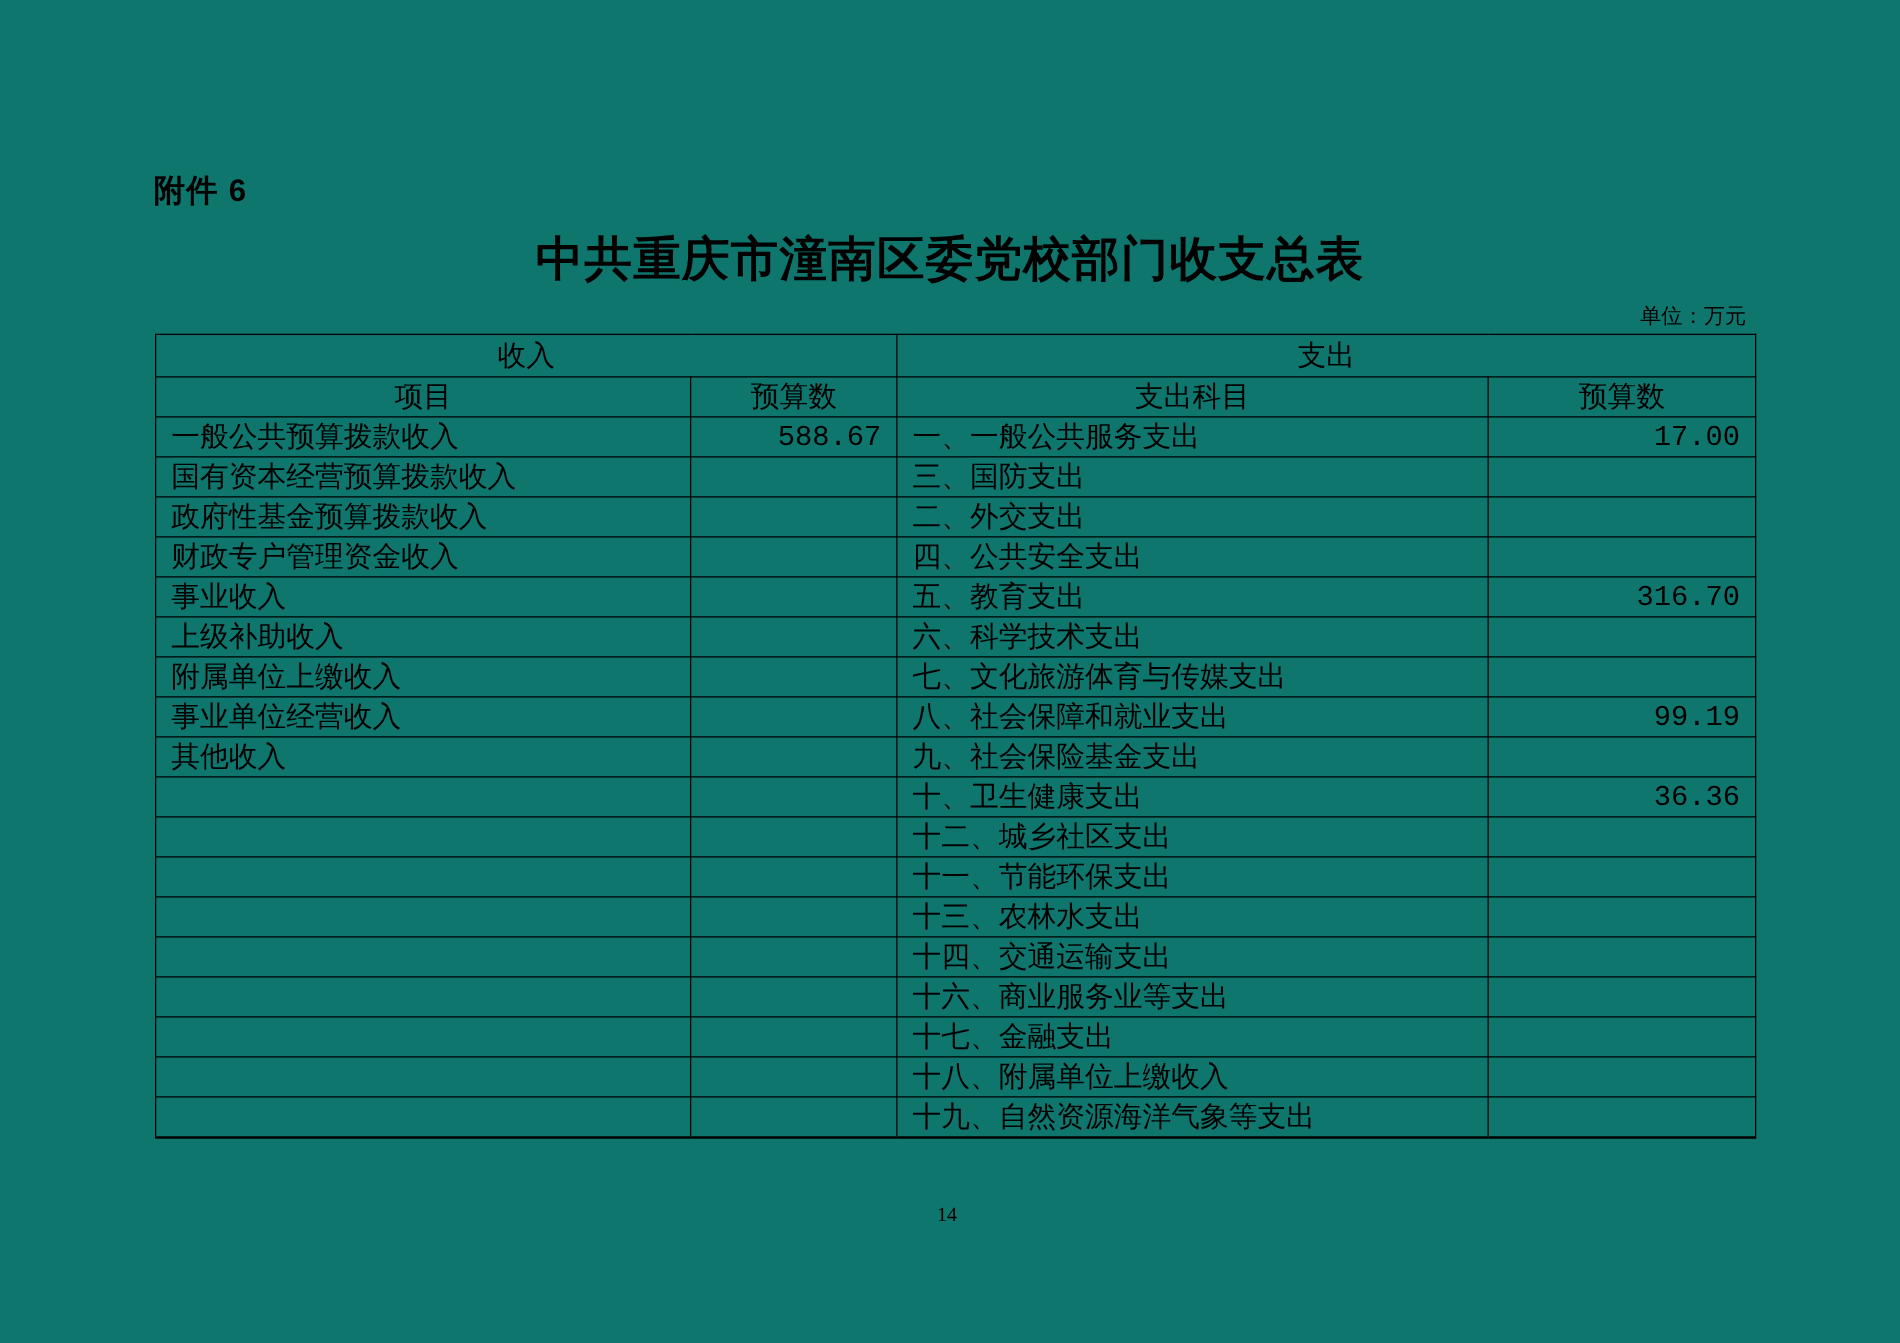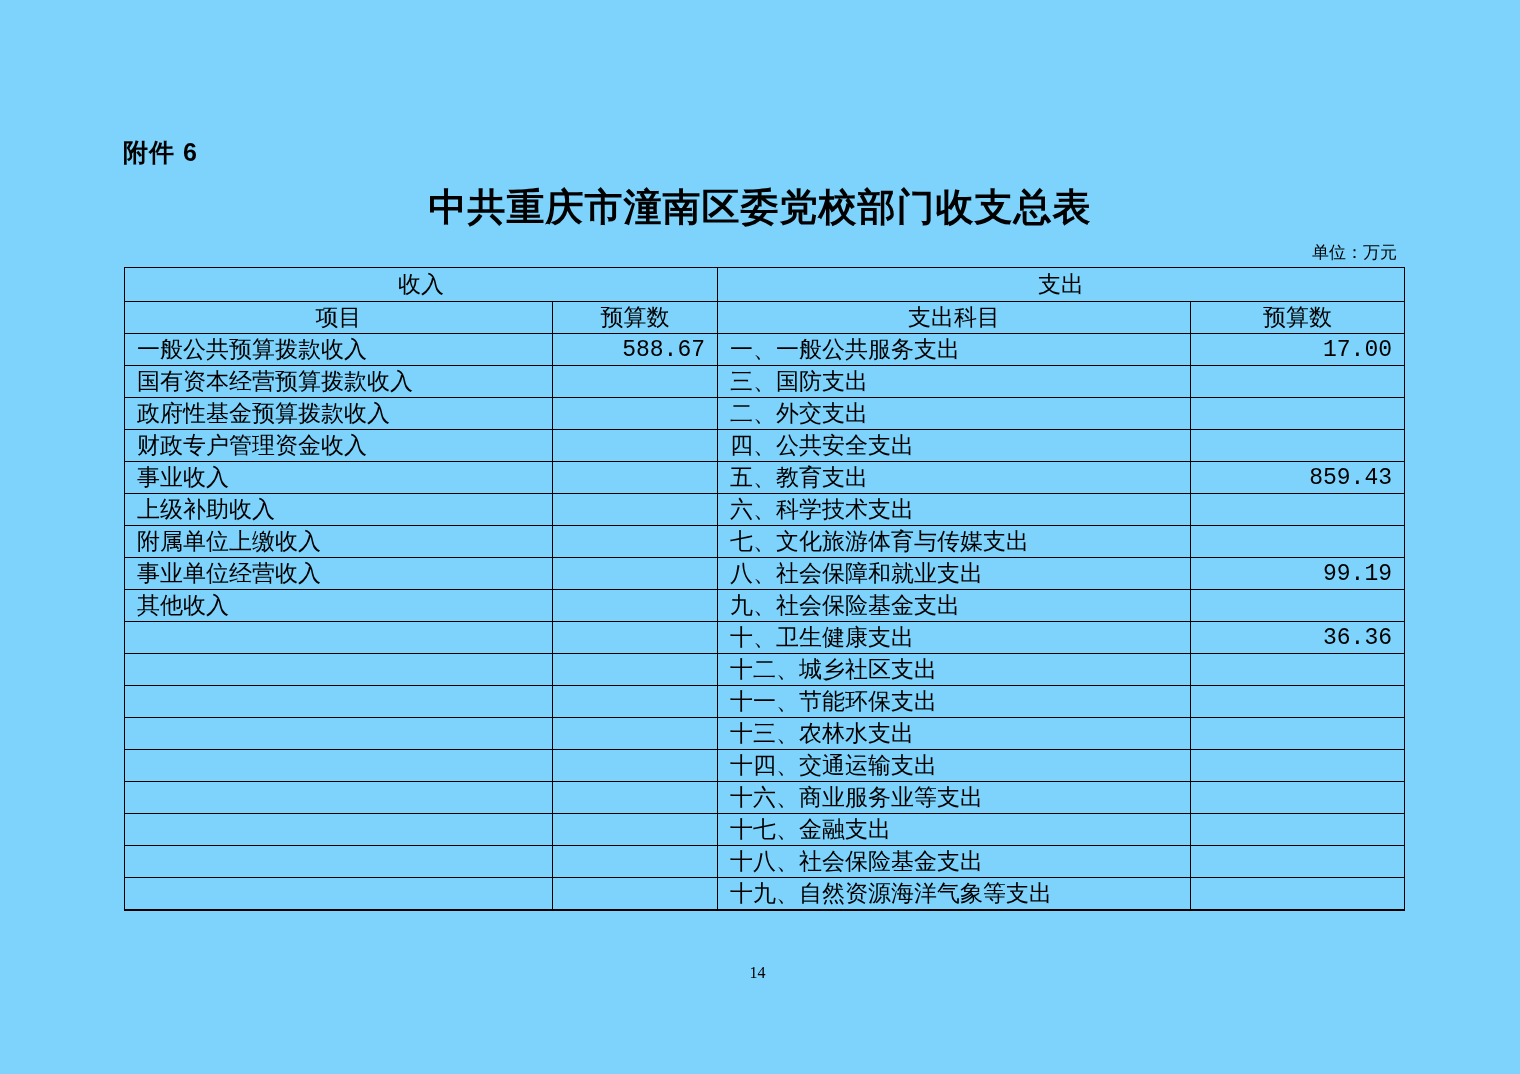--- a/index.html
+++ b/index.html
@@ -9,21 +9,21 @@
     height: 1074px;
     position: relative;
     font-family: "Liberation Serif", "DejaVu Serif", serif;
     color: #000000;
     overflow: hidden;
   }
   .page {
     position: absolute;
     left: 0; top: 0;
     width: 1520px; height: 1074px;
-    background: #7dd3fc;
+    background: #0f766e;
   }
   .attachment-label {
     position: absolute;
     left: 123px;
     top: 136px;
     font-size: 25px;
     font-weight: bold;
     font-family: "Liberation Sans", "DejaVu Sans", sans-serif;
     letter-spacing: 1px;
   }
@@ -130,21 +130,21 @@
         <tr>
           <td class="c-item">财政专户管理资金收入</td>
           <td class="c-num"></td>
           <td class="c-item">四、公共安全支出</td>
           <td class="c-num"></td>
         </tr>
         <tr>
           <td class="c-item">事业收入</td>
           <td class="c-num"></td>
           <td class="c-item">五、教育支出</td>
-          <td class="c-num">859.43</td>
+          <td class="c-num">316.70</td>
         </tr>
         <tr>
           <td class="c-item">上级补助收入</td>
           <td class="c-num"></td>
           <td class="c-item">六、科学技术支出</td>
           <td class="c-num"></td>
         </tr>
         <tr>
           <td class="c-item">附属单位上缴收入</td>
           <td class="c-num"></td>
@@ -201,21 +201,21 @@
         </tr>
         <tr>
           <td class="c-item"></td>
           <td class="c-num"></td>
           <td class="c-item">十七、金融支出</td>
           <td class="c-num"></td>
         </tr>
         <tr>
           <td class="c-item"></td>
           <td class="c-num"></td>
-          <td class="c-item">十八、社会保险基金支出</td>
+          <td class="c-item">十八、附属单位上缴收入</td>
           <td class="c-num"></td>
         </tr>
         <tr>
           <td class="c-item"></td>
           <td class="c-num"></td>
           <td class="c-item">十九、自然资源海洋气象等支出</td>
           <td class="c-num"></td>
         </tr>
       </tbody>
   </table>

